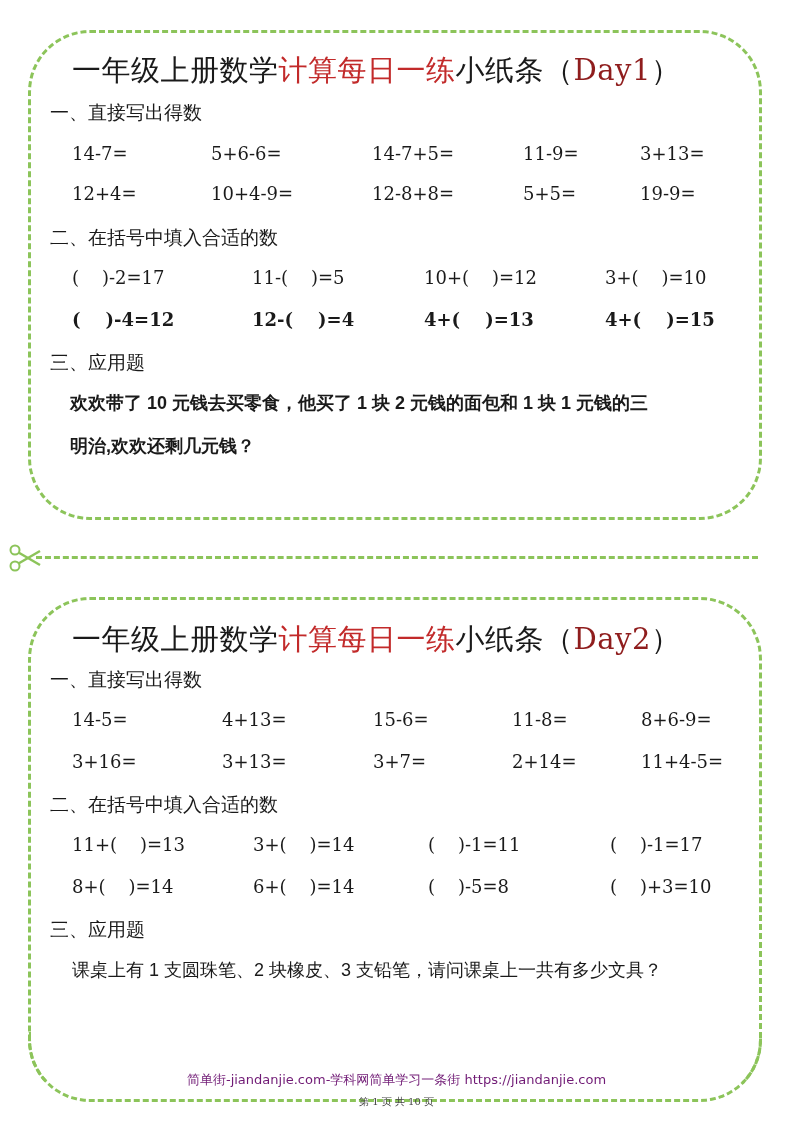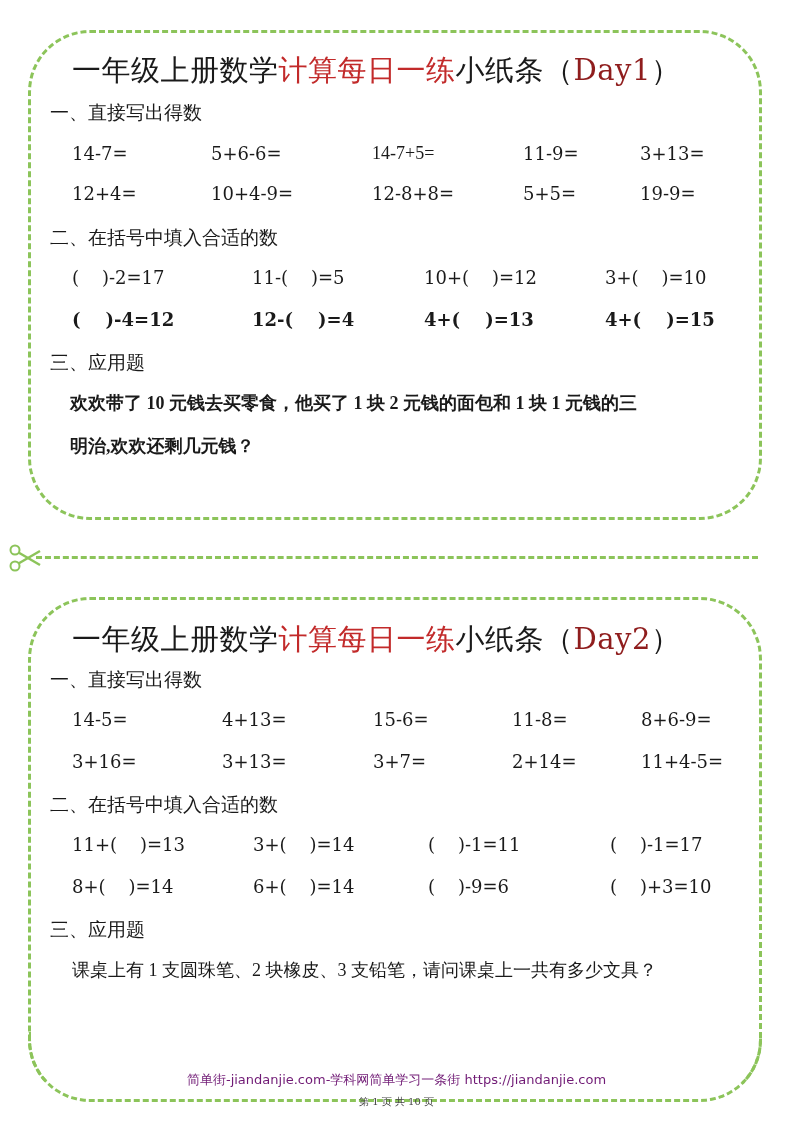--- a/index.html
+++ b/index.html
@@ -33,21 +33,21 @@
     position: absolute; left: 50px; font-size: 19px;
     font-family: "DejaVu Sans", "Liberation Sans", sans-serif; white-space: nowrap;
   }
   .row { position: absolute; left: 0; width: 793px; height: 24px; padding-left: 16px; }
   .item {
     position: absolute; font-size: 18px; white-space: pre;
     font-family: "DejaVu Serif", "Liberation Serif", serif;
   }
   .problem {
     position: absolute; left: 70px; font-size: 18px; white-space: nowrap;
-    font-family: Liberation Serif, serif;
+    font-family: Liberation Sans, sans-serif;
   }
   .problem.bold { font-weight: bold; }
   .cut-line {
     position: absolute; left: 36px; top: 556px; width: 722px; height: 0;
     border-top: 3px dashed #8cc45a;
   }
   .scissors { position: absolute; left: 8px; top: 543px; width: 34px; height: 30px; }
   .watermark {
     position: absolute; left: 0; width: 793px; top: 1071px; text-align: center;
     font-family: "DejaVu Sans", "Liberation Sans", sans-serif;
@@ -66,21 +66,21 @@
 
 <div class="title" style="top:51px;">
   <span>一年级上册数学</span><span class="red">计算每日一练</span><span>小纸条（</span><span class="day">Day1</span><span>）</span>
 </div>
 
 <div class="section-heading" style="top:100px;">一、直接写出得数</div>
 
 <div class="row" style="top:143px;">
   <span class="item" style="left:72px;">14-7=</span>
   <span class="item" style="left:211px;">5+6-6=</span>
-  <span class="item" style="left:372px;font-family:Liberation Serif, serif;">14-7+5=</span>
+  <span class="item" style="left:372px;">14-7+5=</span>
   <span class="item" style="left:523px;">11-9=</span>
   <span class="item" style="left:640px;">3+13=</span>
 </div>
 <div class="row" style="top:183px;">
   <span class="item" style="left:72px;">12+4=</span>
   <span class="item" style="left:211px;">10+4-9=</span>
   <span class="item" style="left:372px;">12-8+8=</span>
   <span class="item" style="left:523px;">5+5=</span>
   <span class="item" style="left:640px;">19-9=</span>
 </div>
@@ -139,21 +139,21 @@
 
 <div class="row" style="top:834px;">
   <span class="item" style="left:72px;">11+(    )=13</span>
   <span class="item" style="left:253px;">3+(    )=14</span>
   <span class="item" style="left:428px;">(    )-1=11</span>
   <span class="item" style="left:610px;">(    )-1=17</span>
 </div>
 <div class="row" style="top:876px;">
   <span class="item" style="left:72px;">8+(    )=14</span>
   <span class="item" style="left:253px;">6+(    )=14</span>
-  <span class="item" style="left:428px;">(    )-9=6</span>
+  <span class="item" style="left:428px;">(    )-5=8</span>
   <span class="item" style="left:610px;">(    )+3=10</span>
 </div>
 
 <div class="section-heading" style="top:917px;">三、应用题</div>
 <div class="problem" style="top:958px; left:72px;">课桌上有 1 支圆珠笔、2 块橡皮、3 支铅笔，请问课桌上一共有多少文具？</div>
 
 <div class="watermark"><span>简单街-jiandanjie.com-学科网简单学习一条街 https://jiandanjie.com</span></div>
 <div class="page-num">第 1 页 共 10 页</div>
 
 </body></html>

